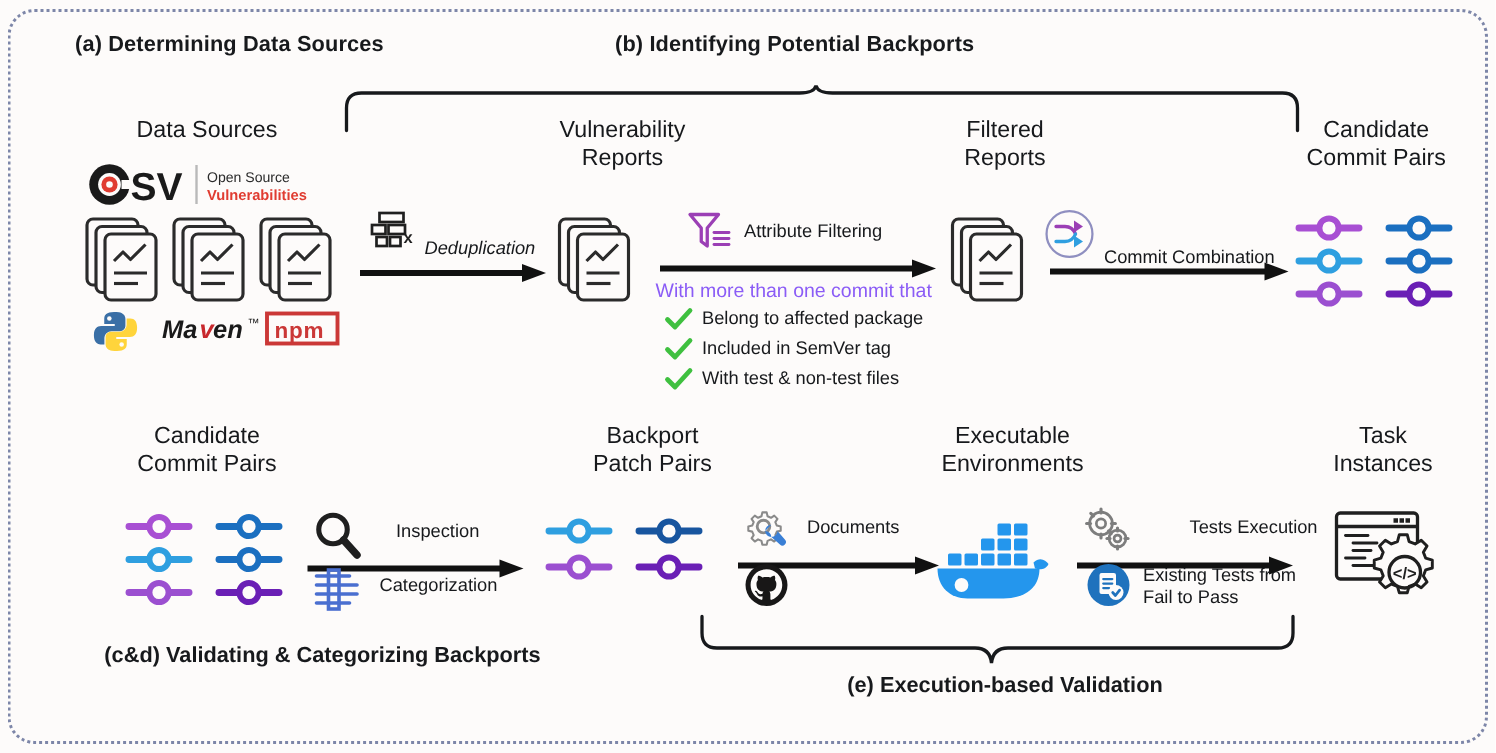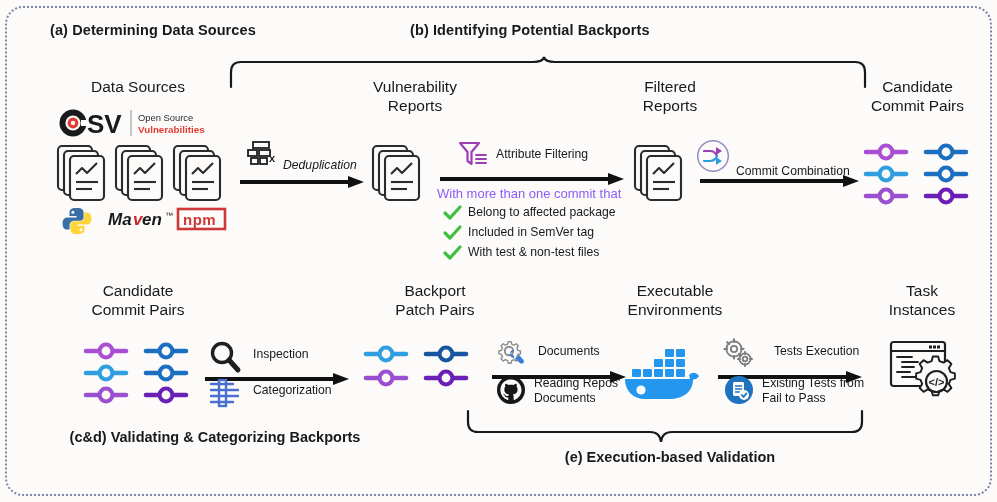--- a/index.html
+++ b/index.html
@@ -300,21 +300,21 @@
       </g>
     </svg>
   </div>
 
   <div class="abs" style="left:208px;top:340px;">
     <svg width="34" height="34" viewBox="0 0 34 34">
       <circle cx="14" cy="13" r="9.5" fill="none" stroke="#1f1f1f" stroke-width="3.4"></circle>
       <line x1="21" y1="20" x2="30" y2="30" stroke="#1f1f1f" stroke-width="5" stroke-linecap="round"></line>
     </svg>
   </div>
-  <div class="abs oplabel" style="left:253px;top:347px;">Inspection</div>
+  <div class="abs oplabel" style="left:264px;top:347px;">Inspection</div>
 
   <div class="abs" style="left:205px;top:372px;">
     <svg width="145" height="14" viewBox="0 0 145 14">
       <line x1="0" y1="7" x2="130" y2="7" stroke="#111111" stroke-width="4"></line>
       <polygon points="128,1 144,7 128,13" fill="#111111"></polygon>
     </svg>
   </div>
 
   <div class="abs" style="left:208px;top:378px;">
     <svg width="34" height="30" viewBox="0 0 34 30">
@@ -372,22 +372,20 @@
                C12.4,20.1 12.7,19.7 13,19.4 C10.7,19.2 8.3,18.3 8.3,14.3
                C8.3,13.2 8.7,12.3 9.3,11.6 C9.2,11.4 8.8,10.3 9.4,8.9
                C9.4,8.9 10.3,8.6 12.3,10 C13.1,9.8 14,9.7 15,9.7
                C15.9,9.7 16.8,9.8 17.6,10 C19.6,8.6 20.5,8.9 20.5,8.9
                C21.1,10.3 20.7,11.4 20.6,11.6 C21.2,12.3 21.6,13.2 21.6,14.3
                C21.6,18.3 19.2,19.2 16.9,19.4 C17.3,19.8 17.6,20.5 17.6,21.6
                L17.6,24.4 C17.6,24.7 17.8,25 18.3,24.9 C22.5,23.5 25.5,19.6 25.5,15
                C25.5,9.2 20.9,4.5 15,4.5 Z" fill="#fdfbfa"></path>
     </svg>
   </div>
-  <div class="abs oplabel" style="left:534px;top:376px;">Reading Repos'
-Documents</div>
 
   <div class="abs" style="left:617px;top:342px;">
     <svg width="86" height="62" viewBox="0 0 86 62">
       <g fill="#2496ed">
         <rect x="26" y="27" width="9" height="8" rx="1"></rect>
         <rect x="37" y="27" width="9" height="8" rx="1"></rect>
         <rect x="48" y="27" width="9" height="8" rx="1"></rect>
         <rect x="59" y="27" width="9" height="8" rx="1"></rect>
         <rect x="37" y="17" width="9" height="8" rx="1"></rect>
         <rect x="48" y="17" width="9" height="8" rx="1"></rect>
@@ -417,21 +415,21 @@
         <line x1="19" y1="11" x2="21.6" y2="11"></line>
         <line x1="5.2" y1="4.2" x2="7" y2="6"></line>
         <line x1="17" y1="16" x2="18.8" y2="17.8"></line>
         <line x1="23" y1="14" x2="23" y2="16"></line>
         <line x1="23" y1="26" x2="23" y2="28"></line>
         <line x1="16" y1="21" x2="18" y2="21"></line>
         <line x1="28" y1="21" x2="30" y2="21"></line>
       </g>
     </svg>
   </div>
-  <div class="abs oplabel" style="left:774px;top:344px;">Tests Execution</div>
+  <div class="abs oplabel" style="left:793px;top:344px;">Tests Execution</div>
 
   <div class="abs" style="left:718px;top:370px;">
     <svg width="145" height="14" viewBox="0 0 145 14">
       <line x1="0" y1="7" x2="130" y2="7" stroke="#111111" stroke-width="4"></line>
       <polygon points="128,1 144,7 128,13" fill="#111111"></polygon>
     </svg>
   </div>
 
   <div class="abs" style="left:724px;top:375px;">
     <svg width="30" height="30" viewBox="0 0 30 30">

